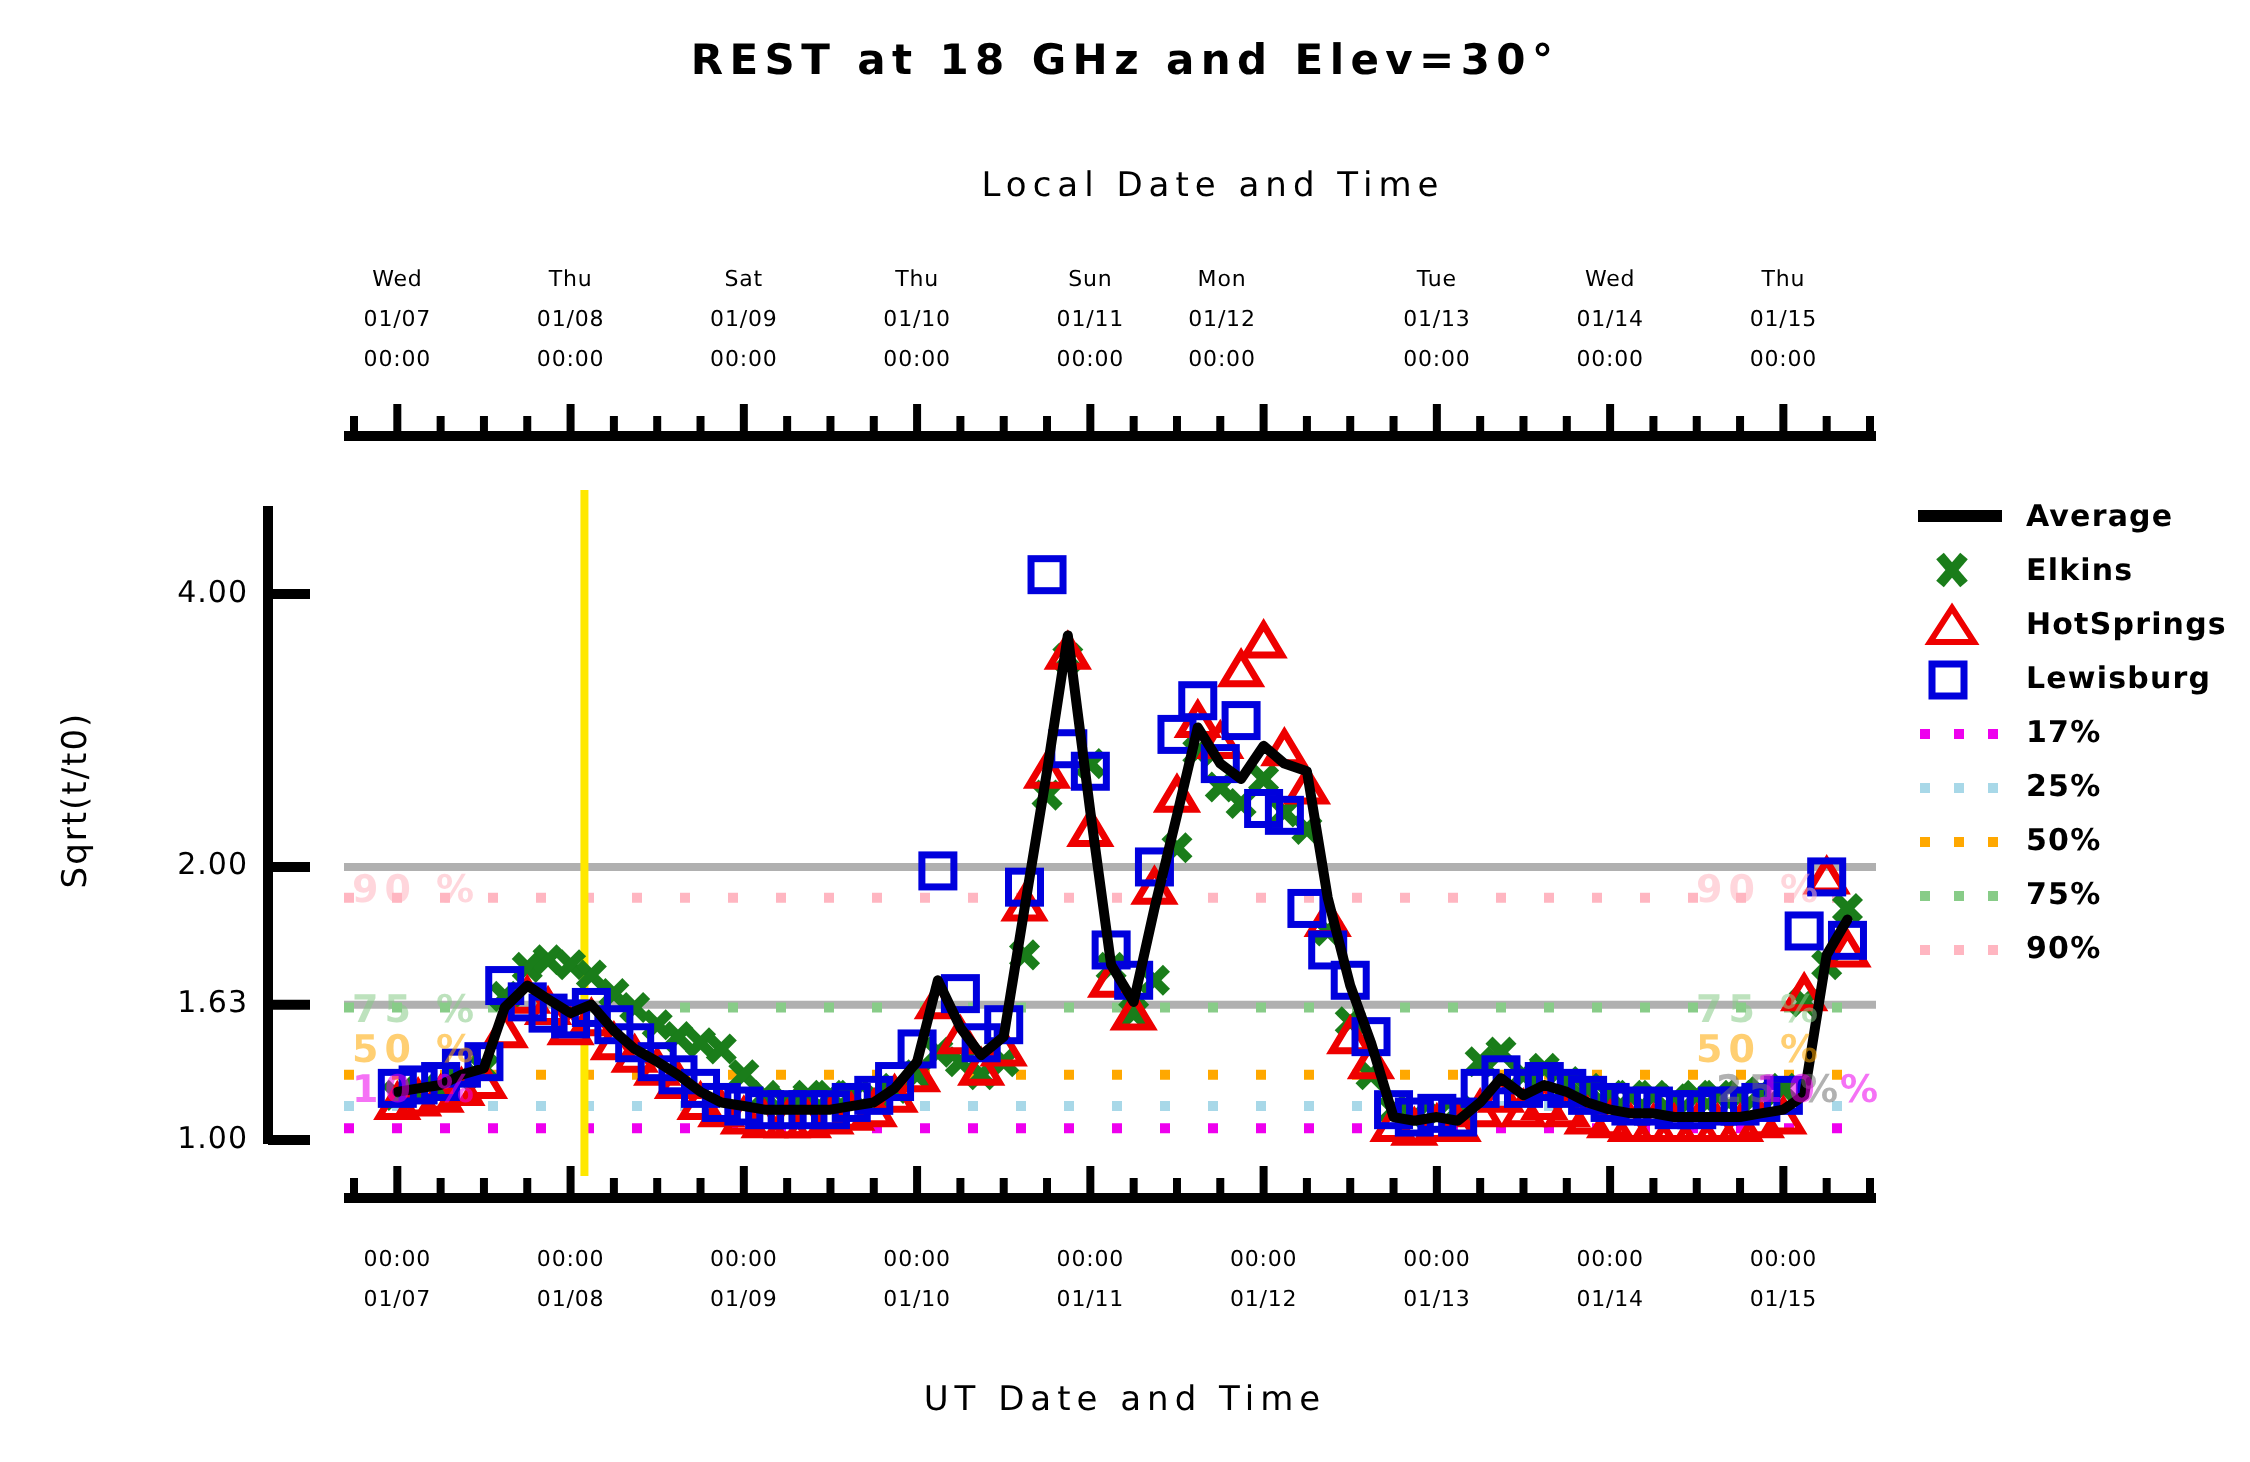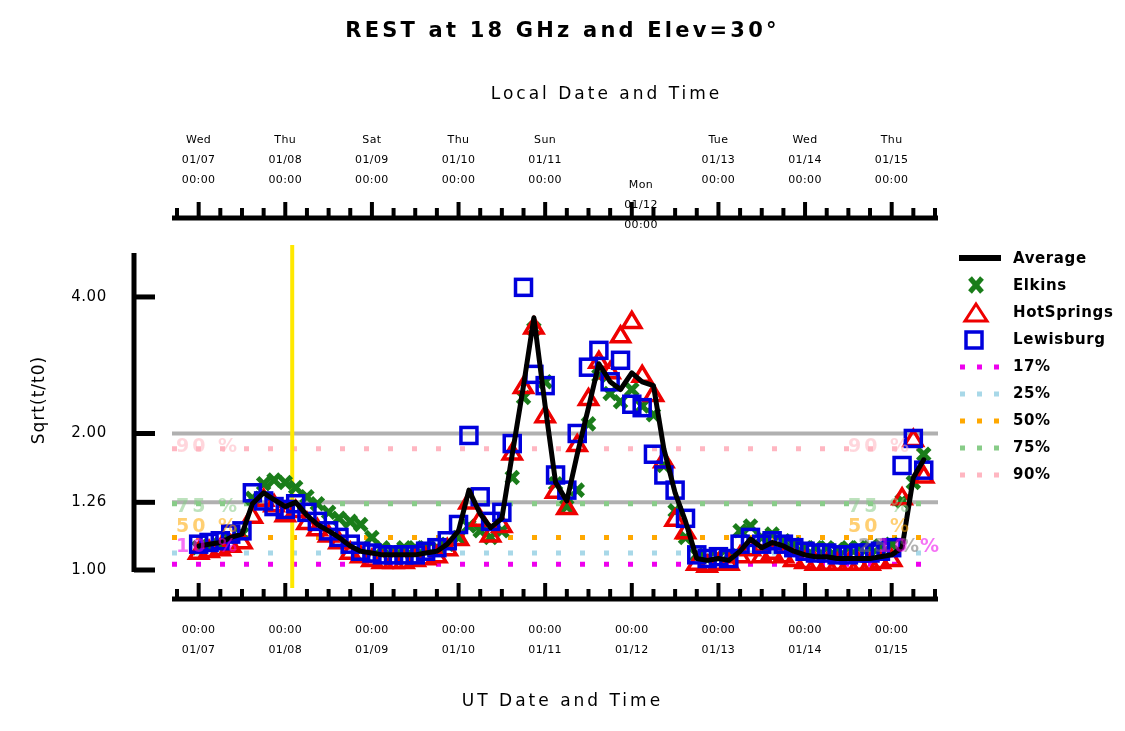--- a/index.html
+++ b/index.html
@@ -5,21 +5,21 @@
   html,body{margin:0;padding:0;background:#ffffff;}
   body{width:1125px;height:731px;position:relative;overflow:hidden;
        font-family:"DejaVu Sans","Liberation Sans",sans-serif;color:#000;}
   .abs{position:absolute;}
   #title{left:0;top:18px;width:1125px;text-align:center;font-size:21px;font-weight:bold;letter-spacing:3.2px;}
   #local-header{left:0;top:83px;width:1125px;text-align:center;font-size:17px;letter-spacing:3.0px;padding-left:44px;}
   #ut-footer{left:0;top:690px;width:1125px;text-align:center;font-size:17px;letter-spacing:3.0px;}
   #ylabel{left:-62px;top:390px;width:200px;text-align:center;font-size:17px;letter-spacing:1px;
           transform:rotate(-90deg);transform-origin:50% 50%;}
   .tcol{position:absolute;width:96px;text-align:center;font-size:11px;line-height:20px;letter-spacing:0.4px;}
-  .ytick{position:absolute;width:70px;text-align:center;font-size:15px;letter-spacing:0.5px;}
+  .ytick{position:absolute;width:70px;text-align:right;font-size:15px;letter-spacing:0.5px;}
   .legend{position:absolute;left:957px;top:247px;font-size:15px;font-weight:bold;letter-spacing:0.6px;}
   .legrow{position:relative;height:27px;}
   .legsym{position:absolute;left:0;top:0;width:48px;height:24px;}
   .legtxt{position:absolute;left:56px;top:2px;white-space:nowrap;}
   .inplot-lab{position:absolute;font-size:19px;font-weight:bold;letter-spacing:3px;opacity:.55;}
   svg{display:block;}
 </style>
 </head>
 <body>
 
@@ -45,21 +45,21 @@
     <div class="tcol" style="left: 410.543px; top: 130px;">
       <div>Thu</div>
       <div>01/10</div>
       <div>00:00</div>
     </div>
     <div class="tcol" style="left: 497.171px; top: 130px;">
       <div>Sun</div>
       <div>01/11</div>
       <div>00:00</div>
     </div>
-    <div class="tcol" style="left: 593px; top: 130px; margin-top: 45px;">
+    <div class="tcol" style="left: 563px; top: 130px;">
       <div>Mon</div>
       <div>01/12</div>
       <div>00:00</div>
     </div>
     <div class="tcol" style="left: 670.429px; top: 130px;">
       <div>Tue</div>
       <div>01/13</div>
       <div>00:00</div>
     </div>
     <div class="tcol" style="left: 757.057px; top: 130px;">
@@ -71,21 +71,21 @@
       <div>Thu</div>
       <div>01/15</div>
       <div>00:00</div>
     </div>
   </div>
 
 <div id="ylabel" class="abs">Sqrt(t/t0)</div>
 <div id="y-ticks">
     <div class="ytick" style="left: 54px; top: 286.951px;">4.00</div>
     <div class="ytick" style="left: 54px; top: 423.476px;">2.00</div>
-    <div class="ytick" style="left: 54px; top: 492.325px;">1.26</div>
+    <div class="ytick" style="left: 54px; top: 492.325px;">1.63</div>
     <div class="ytick" style="left: 54px; top: 560px;">1.00</div>
   </div>
 
 <div id="bot-cols">
     <div class="tcol" style="left: 150.657px; top: 620px;">
       <div>00:00</div>
       <div>01/07</div>
     </div>
     <div class="tcol" style="left: 237.286px; top: 620px;">
       <div>00:00</div>

